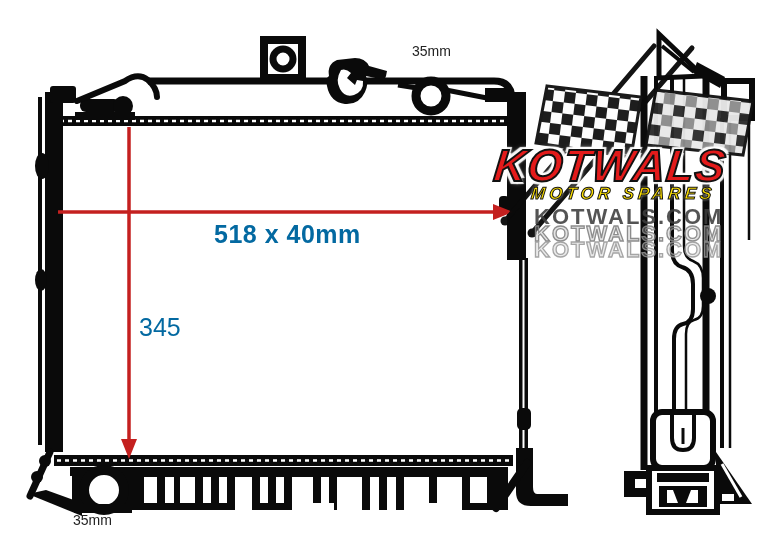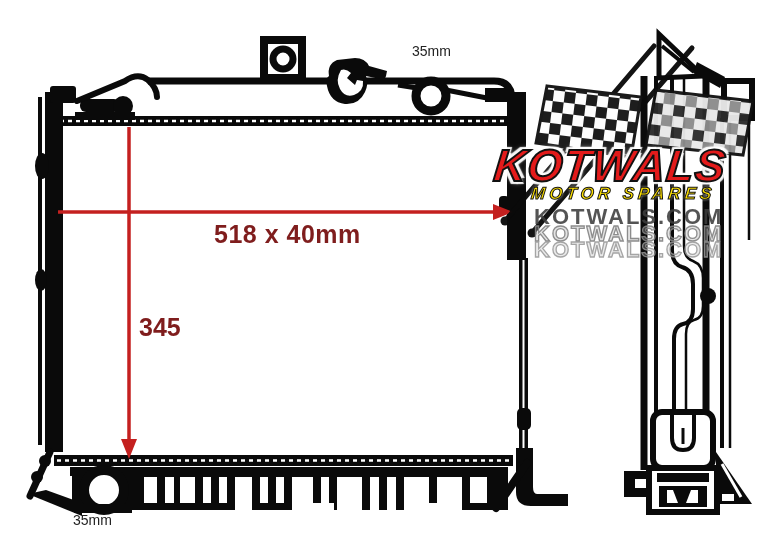--- a/index.html
+++ b/index.html
@@ -1,23 +1,23 @@
 <!DOCTYPE html>
 <html><head>
 <meta charset="utf-8">
 <style>
   html,body{margin:0;padding:0;background:#fff;}
   .stage{
     position:relative;width:768px;height:535px;overflow:hidden;background:#fff;
     font-family:"Liberation Sans","DejaVu Sans",sans-serif;
   }
   .stage svg{position:absolute;left:0;top:0;}
-  .lbl{position:absolute;color:#7f1d1d;white-space:nowrap;}
+  .lbl{position:absolute;color:#0369a1;white-space:nowrap;}
   .dim-core{left:214px;top:220px;font-size:25px;font-weight:bold;letter-spacing:.5px;}
-  .dim-height{left:139px;top:313px;font-size:25px;font-weight:bold;}
+  .dim-height{left:139px;top:313px;font-size:25px;font-weight:normal;}
   .port-top{left:412px;top:43px;font-size:14px;color:#222;}
   .port-bottom{left:73px;top:512px;font-size:14px;color:#222;}
   .wm{position:absolute;white-space:nowrap;font-weight:bold;}
   .brand{
     left:494px;top:140px;font-size:45px;font-style:italic;transform:skewX(-6deg);
     color:#e31b1b;-webkit-text-stroke:2px #111;letter-spacing:1px;
     text-shadow:0 0 4px #fff,0 0 7px #fff,3px 3px 1px rgba(255,255,255,.95),
       -3px -3px 1px rgba(255,255,255,.95),3px -3px 1px rgba(255,255,255,.95),
       -3px 3px 1px rgba(255,255,255,.95);
   }

